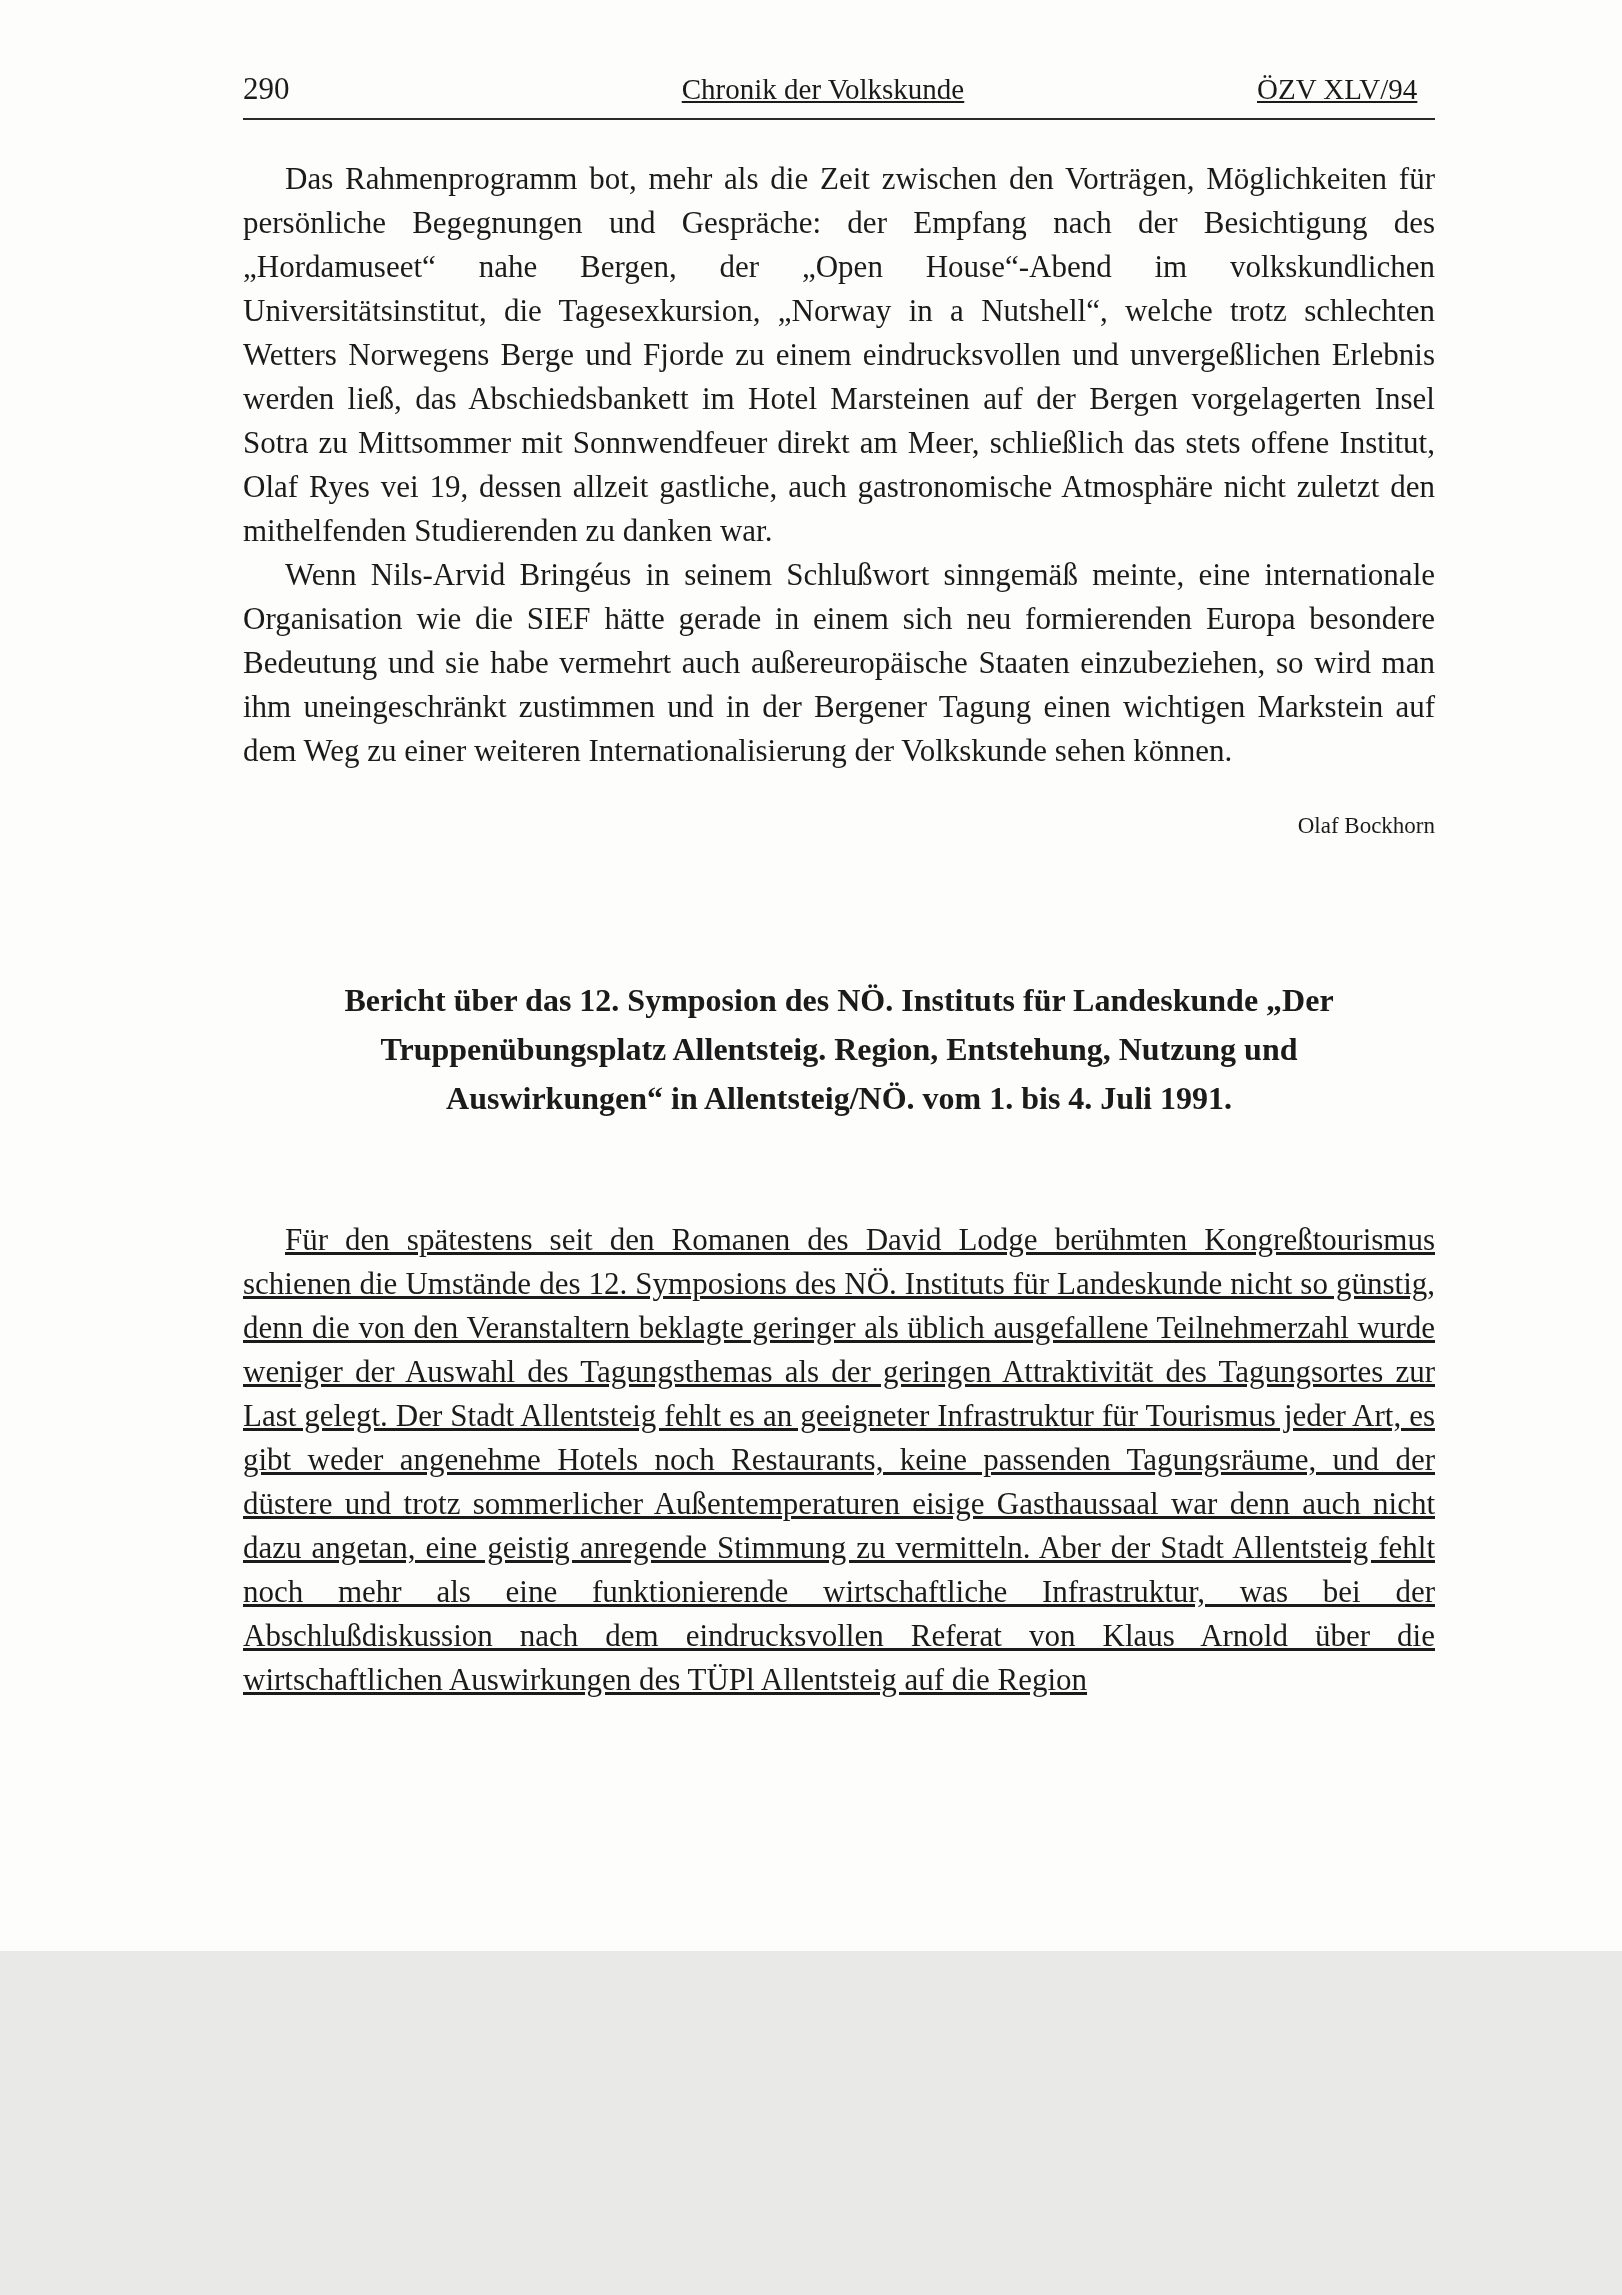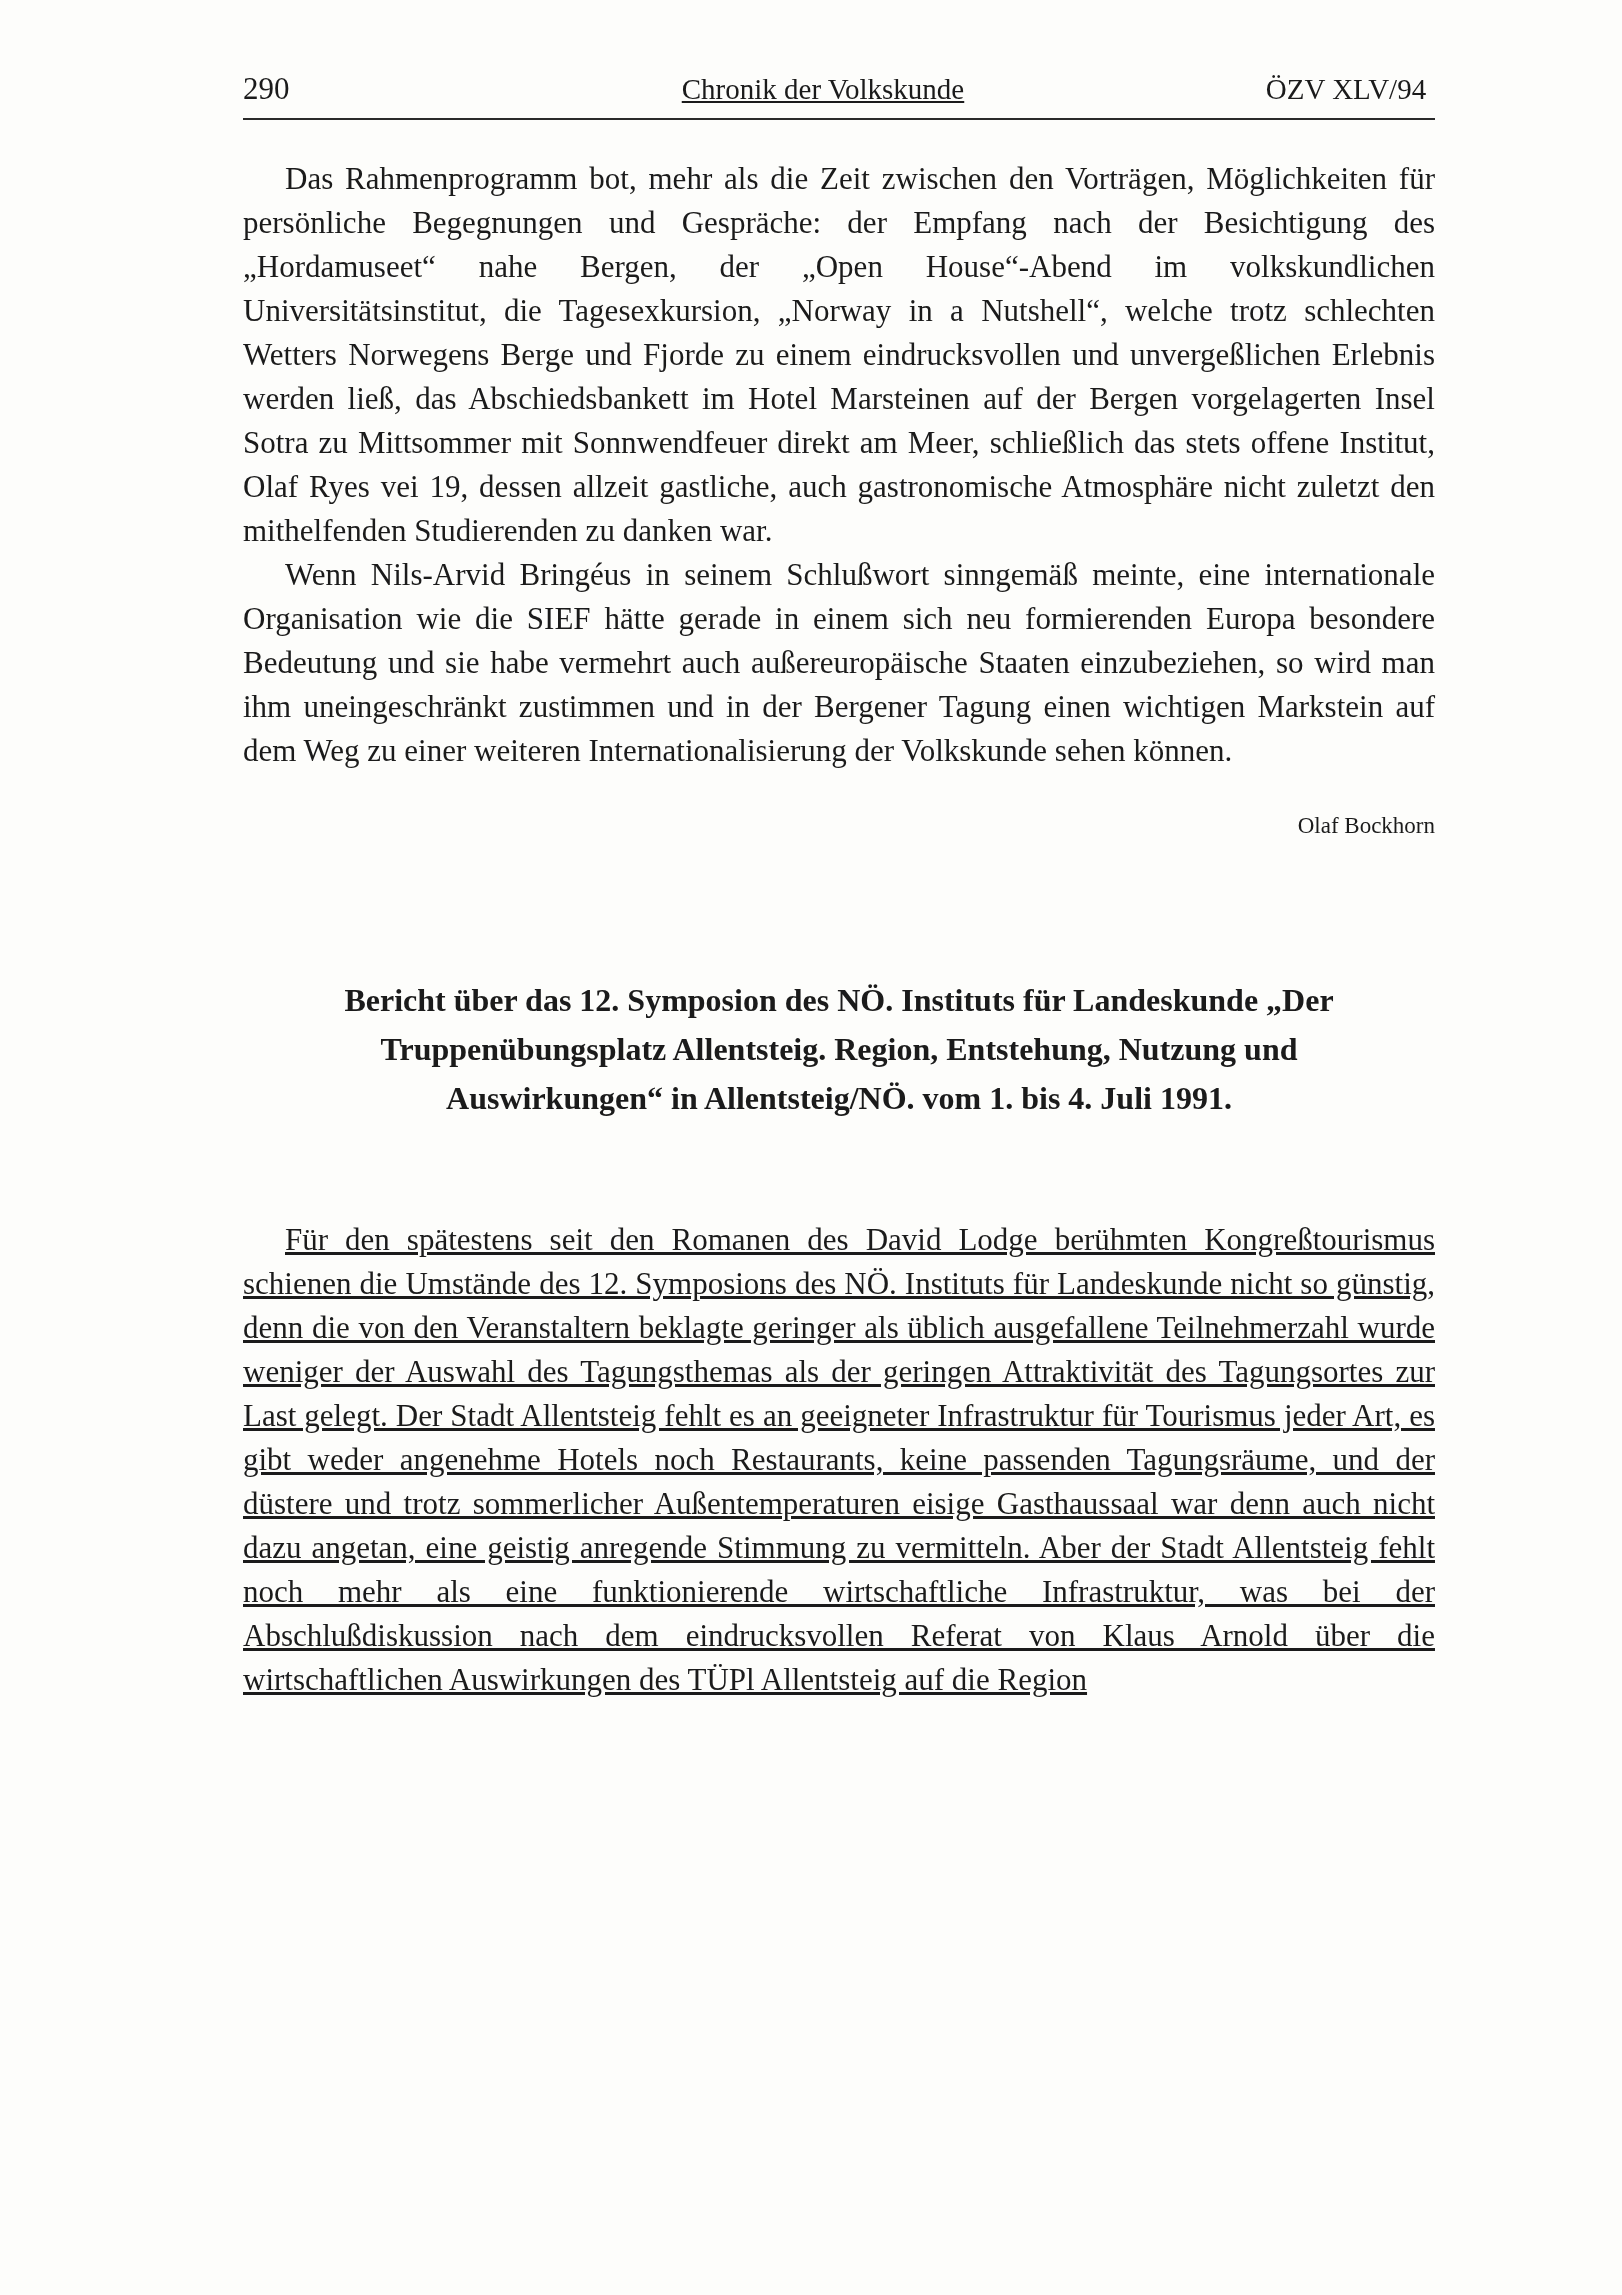--- a/index.html
+++ b/index.html
@@ -3,21 +3,21 @@
 <meta charset="utf-8">
 <style>
   html, body {
     margin: 0;
     padding: 0;
     background: #e9e9e7;
   }
   .page {
     position: relative;
     width: 1622px;
-    height: 2295px;
+    height: 1951px;
     background: #fdfdfb;
     color: #1b1b1b;
     font-family: "Liberation Serif", "DejaVu Serif", serif;
     box-sizing: border-box;
     overflow: hidden;
   }
   .content {
     position: absolute;
     left: 243px;
     top: 71px;
@@ -35,21 +35,22 @@
     text-align: left;
     font-size: 31px;
   }
   .running-head .center {
     flex: 1;
     text-align: center;
     text-decoration: underline;
   }
   .running-head .right {
     min-width: 178px;
-    text-align: center;
+    text-align: left;
+    text-decoration: underline;
   }
   .head-rule {
     border: 0;
     border-top: 2.4px solid #2a2a2a;
     margin: 0 0 0 0;
   }
   .body-text {
     font-size: 31px;
     line-height: 44px;
     text-align: justify;

